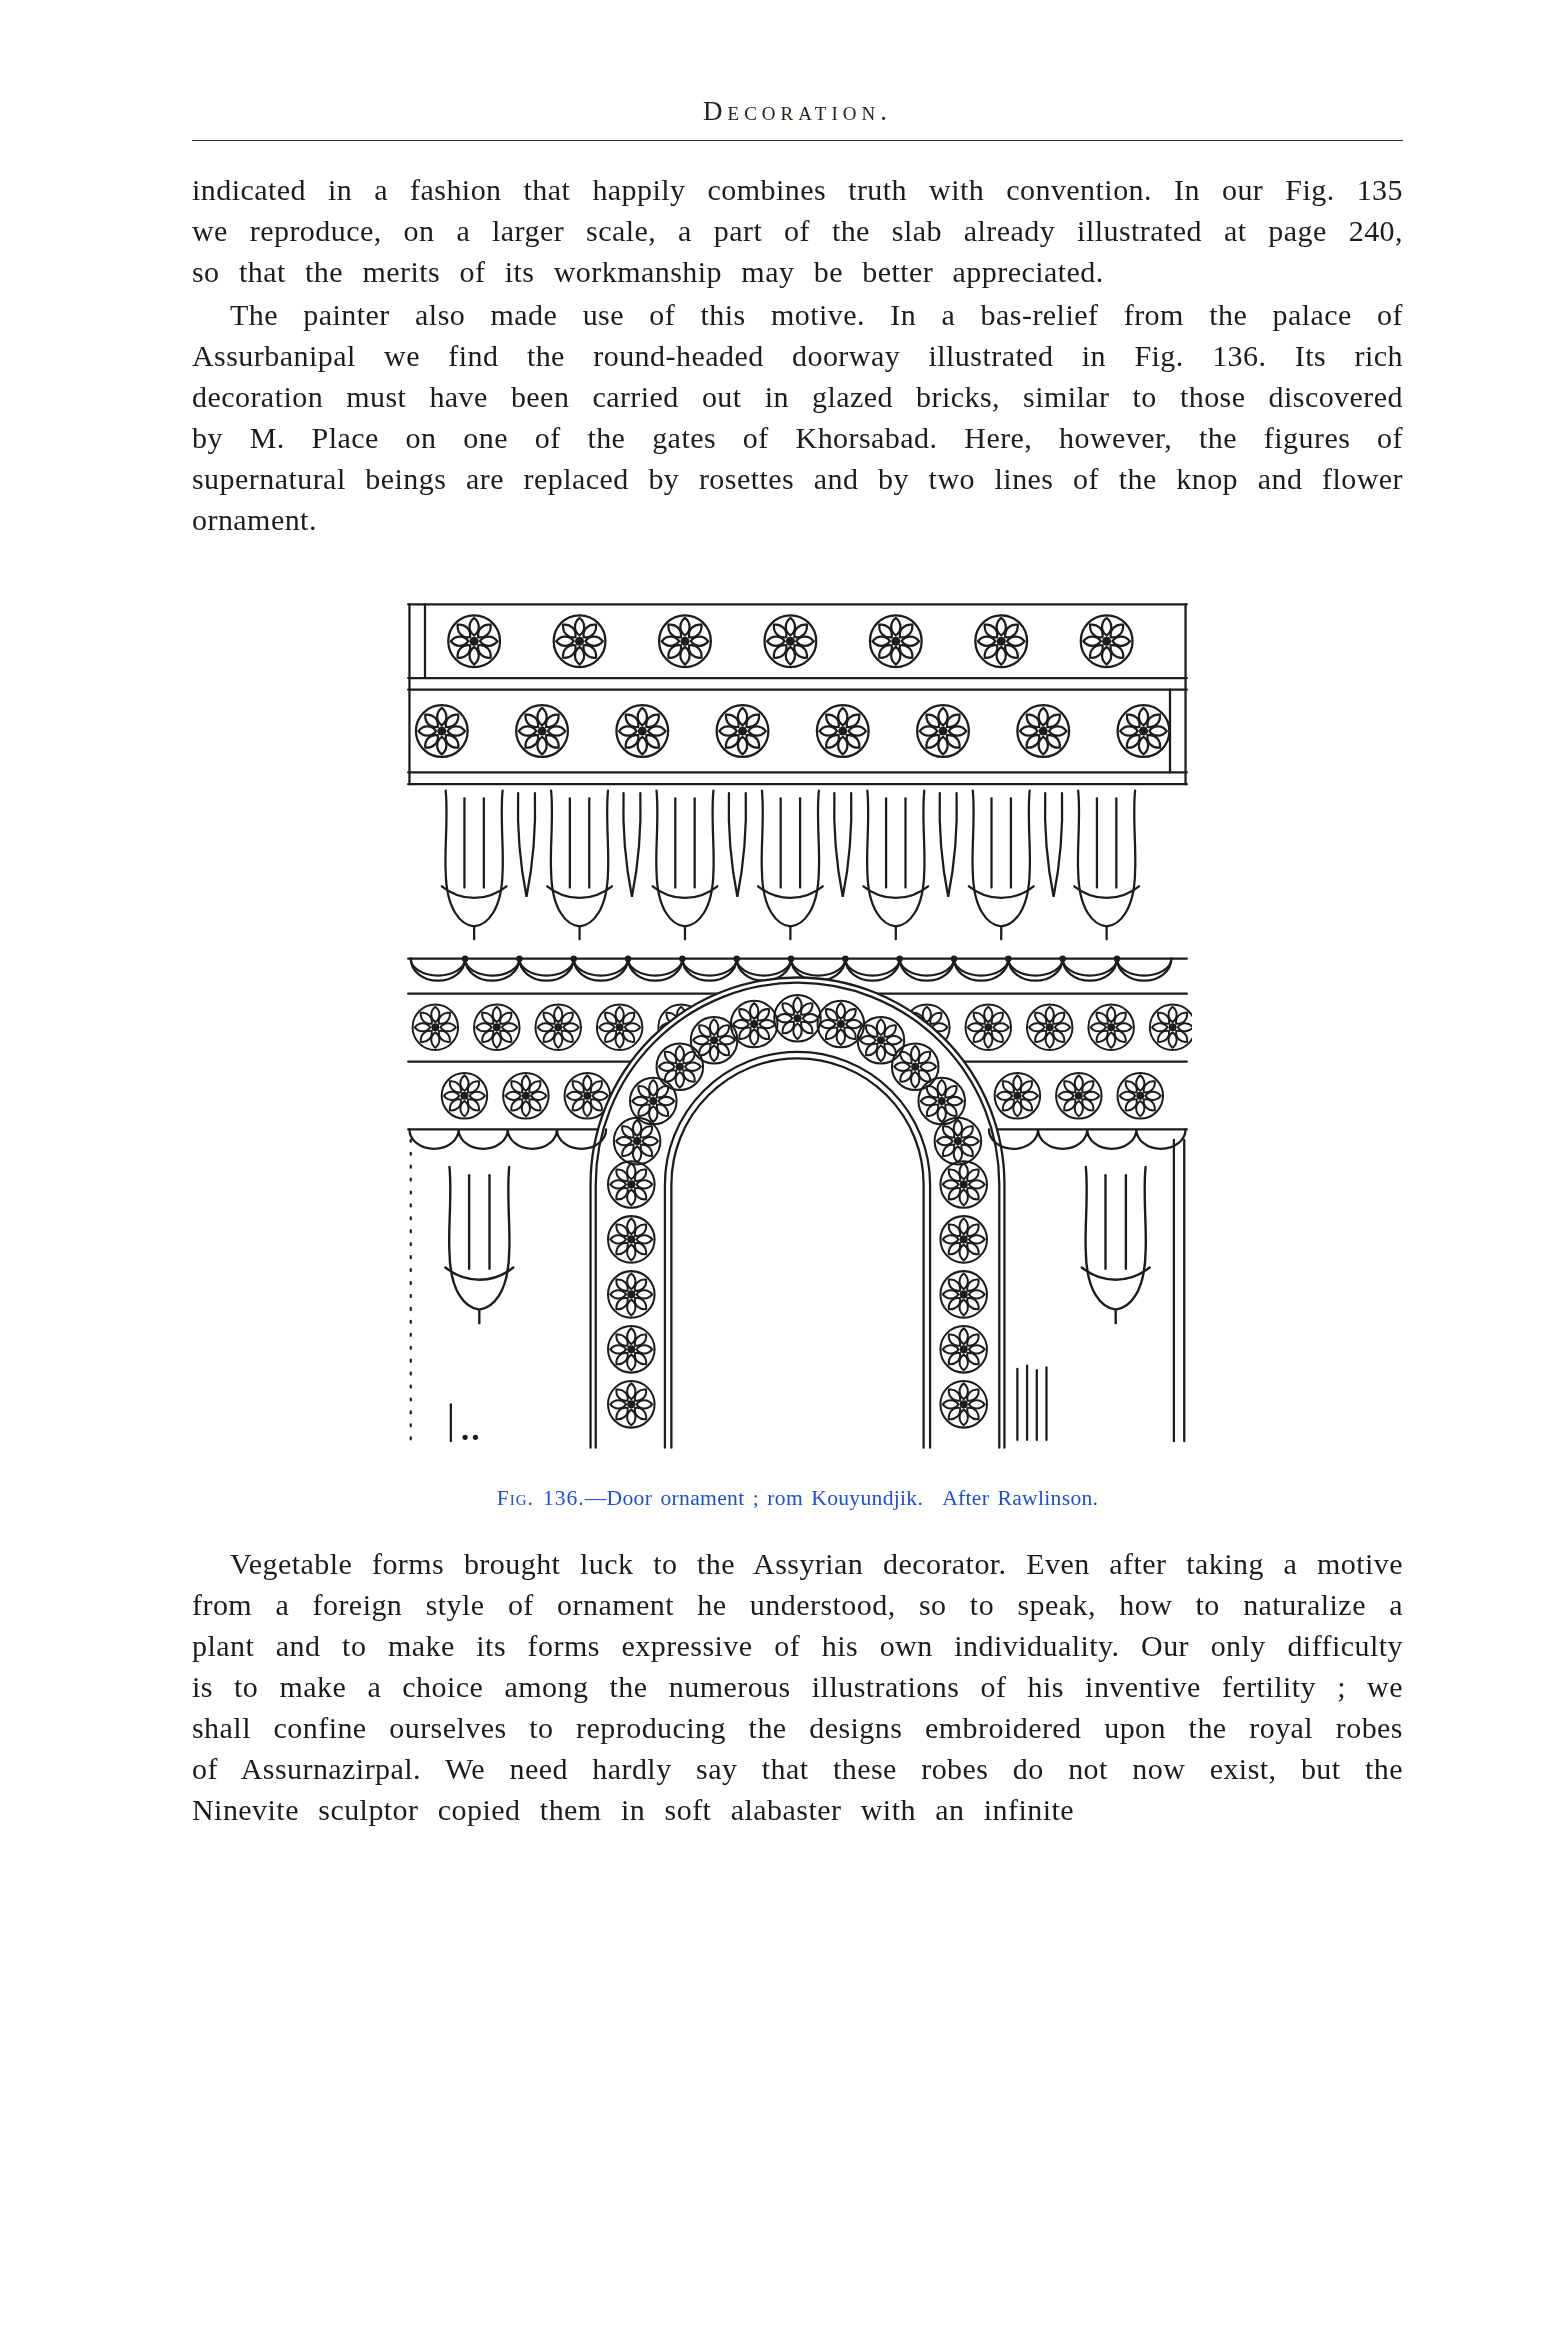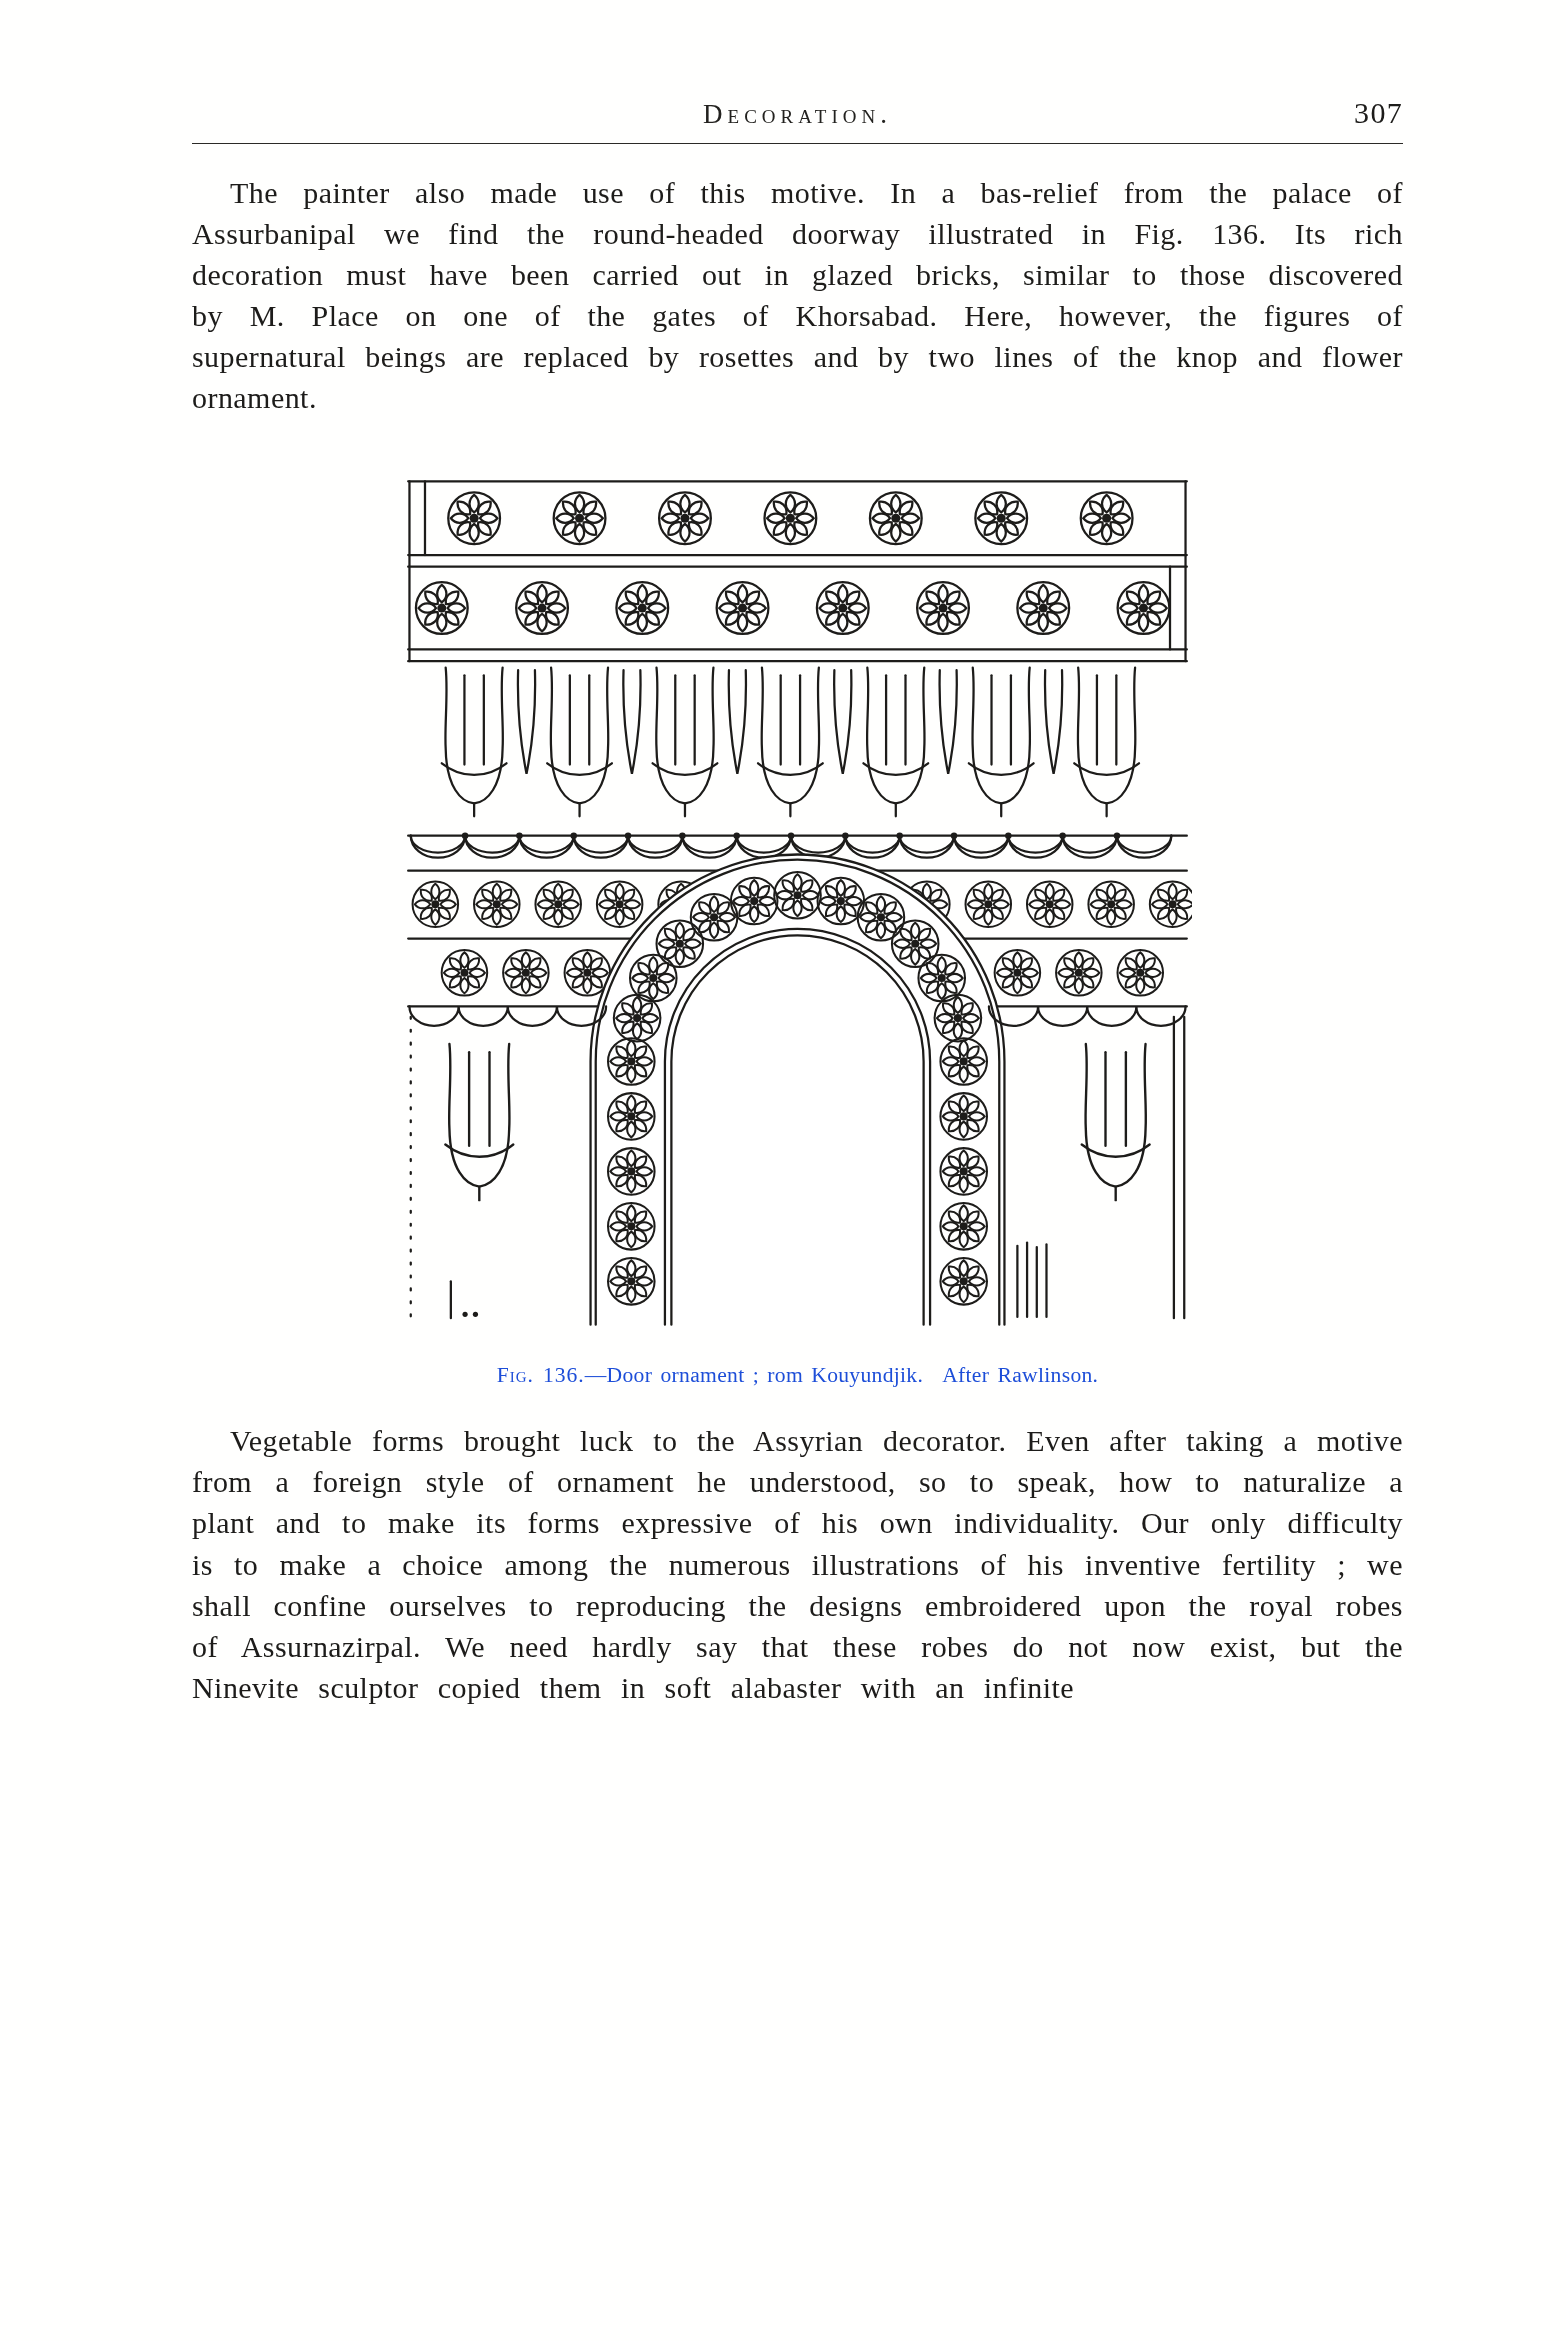--- a/index.html
+++ b/index.html
@@ -44,25 +44,25 @@
 
   .after-fig { margin-top:32px; }
 </style>
 </head>
 <body>
 
 <div class="page">
 
   <div class="running-head">
     <div class="rh-title">Decoration.</div>
-    <div class="rh-num">307</div>
   </div>
   <hr class="head-rule">
 
   <div class="bodytext">
+    <p>indicated in a fashion that happily combines truth with convention. In our Fig. 135 we reproduce, on a larger scale, a part of the slab already illustrated at page 240, so that the merits of its workmanship may be better appreciated.</p>
     <p class="indent">The painter also made use of this motive. In a bas-relief from the palace of Assurbanipal we find the round-headed doorway illustrated in Fig. 136. Its rich decoration must have been carried out in glazed bricks, similar to those discovered by M. Place on one of the gates of Khorsabad. Here, however, the figures of supernatural beings are replaced by rosettes and by two lines of the knop and flower ornament.</p>
   </div>
 
   <figure>
 
     <svg class="fig-svg" viewBox="0 0 1220 1320" aria-label="door ornament drawing">
       <defs>
         <path id="petal" d="M0,-36 C9,-29 10,-16 0,-9 C-10,-16 -9,-29 0,-36 Z"></path>
         <g id="rosette">
           <circle r="40"></circle>

